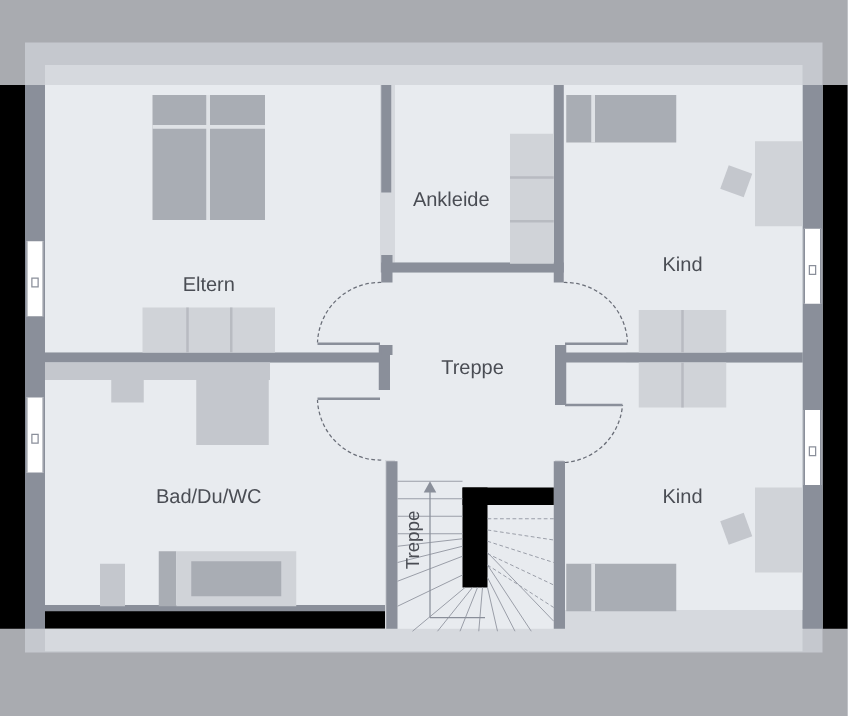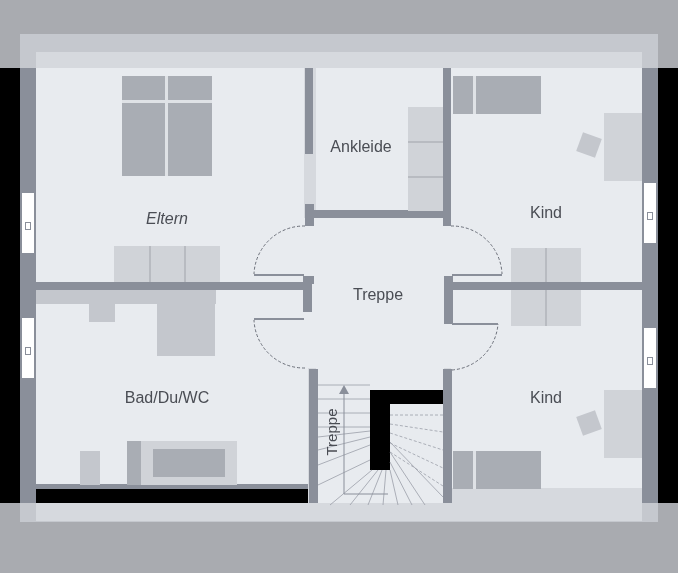--- a/index.html
+++ b/index.html
@@ -135,20 +135,20 @@
       <line x1="390" y1="443" x2="443" y2="468"></line>
       <line x1="390" y1="452" x2="443" y2="486"></line>
     </g>
     <g stroke="#8a8f9a" stroke-width="1" fill="none">
       <polyline points="344,494 344,387"></polyline>
       <polyline points="344,494 388,494"></polyline>
     </g>
     <polygon points="339,394 344,385 349,394" fill="#8a8f9a"></polygon>
   </svg>
 
-  <span class="label" style="left:167px;top:219px;font-style:italic;">Eltern</span>
-  <span class="label" style="left:361px;top:147px;">Ankleide</span>
+  <span class="label" style="left:167px;top:229px;">Eltern</span>
+  <span class="label" style="left:361px;top:161px;">Ankleide</span>
   <span class="label" style="left:546px;top:213px;">Kind</span>
   <span class="label" style="left:378px;top:295px;">Treppe</span>
   <span class="label" style="left:167px;top:398px;">Bad/Du/WC</span>
   <span class="label" style="left:546px;top:398px;">Kind</span>
   <span class="label" style="left:331px;top:432px;transform:translate(-50%,-50%) rotate(-90deg);font-size:15px;">Treppe</span>
 </div>
 
 </body></html>

